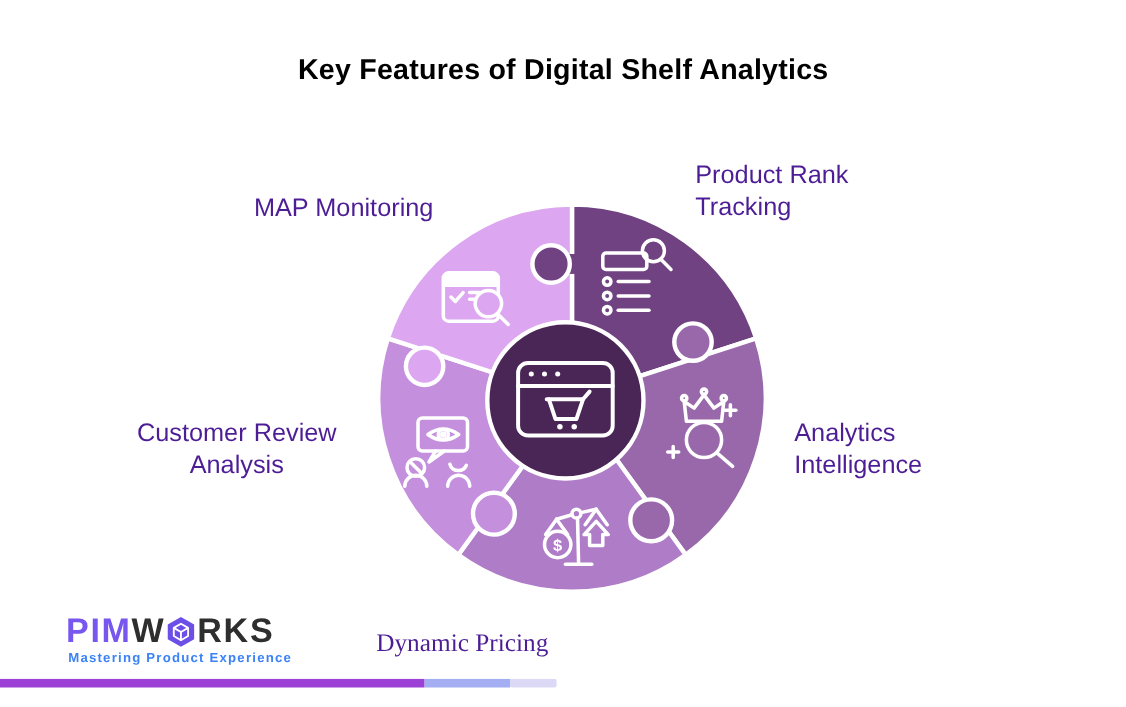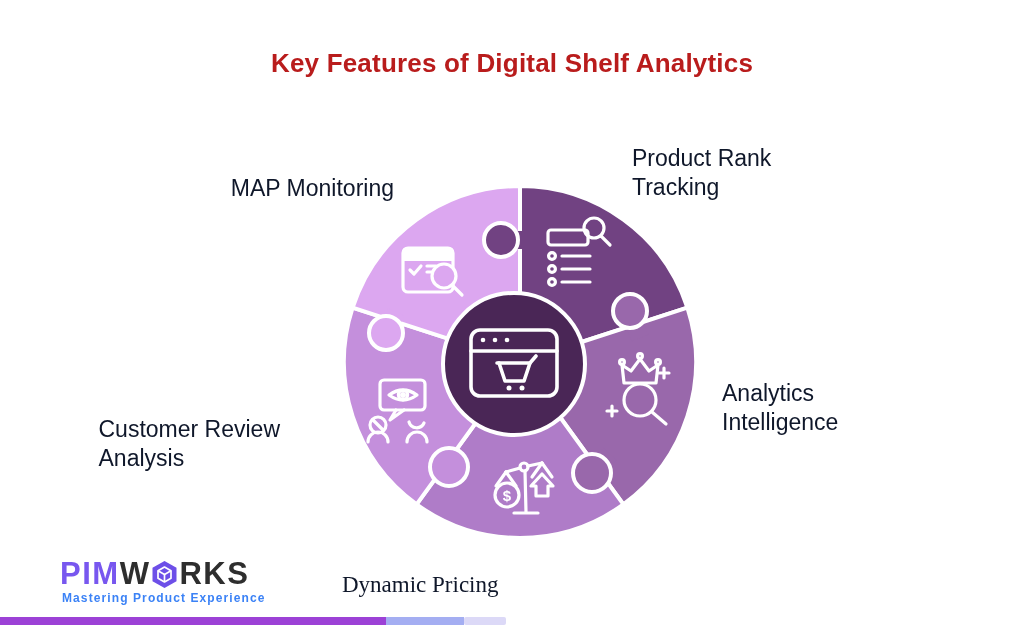--- a/index.html
+++ b/index.html
@@ -7,33 +7,33 @@
   body {
     position:relative;
     width:1024px; height:643px;
     background:#ffffff;
     font-family:"Liberation Sans", sans-serif;
     overflow:hidden;
   }
   .title {
     position:absolute; top:48px; left:0; width:1024px;
     text-align:center;
-    font-size:26px; font-weight:700; color:#b91c1c;
+    font-size:26px; font-weight:700; color:#000000;
     letter-spacing:0.2px;
   }
   .feature-label {
     position:absolute;
-    font-size:23px; color:#0f172a;
+    font-size:23px; color:#4c1d95;
     line-height:29px;
     white-space:pre-line;
   }
   .lbl-map      { top:174px; right:630px; text-align:center; }
   .lbl-rank     { top:144px; left:632px;  text-align:left; }
   .lbl-comp     { top:379px; left:722px;  text-align:left; }
-  .lbl-cust     { top:379px; right:744px; text-align:left;margin-top:36px; }
+  .lbl-cust     { top:379px; right:718px; text-align:center; }
   .lbl-dyn      { top:570px; left:342px;  width:300px; text-align:left;font-family:Liberation Serif, serif; }
   .diagram { position:absolute; left:330px; top:172px; }
   .logo { position:absolute; left:60px; top:555px; height:34px; display:flex; align-items:flex-end; }
   .logo-text { font-size:31px; font-weight:800; letter-spacing:1.5px; line-height:31px; }
   .logo-hex { margin:0 1px; display:block; }
   .tagline {
     position:absolute; left:62px; top:591px;
     font-size:12px; font-weight:600; color:#3b82f6;
     letter-spacing:1.1px;
   }

